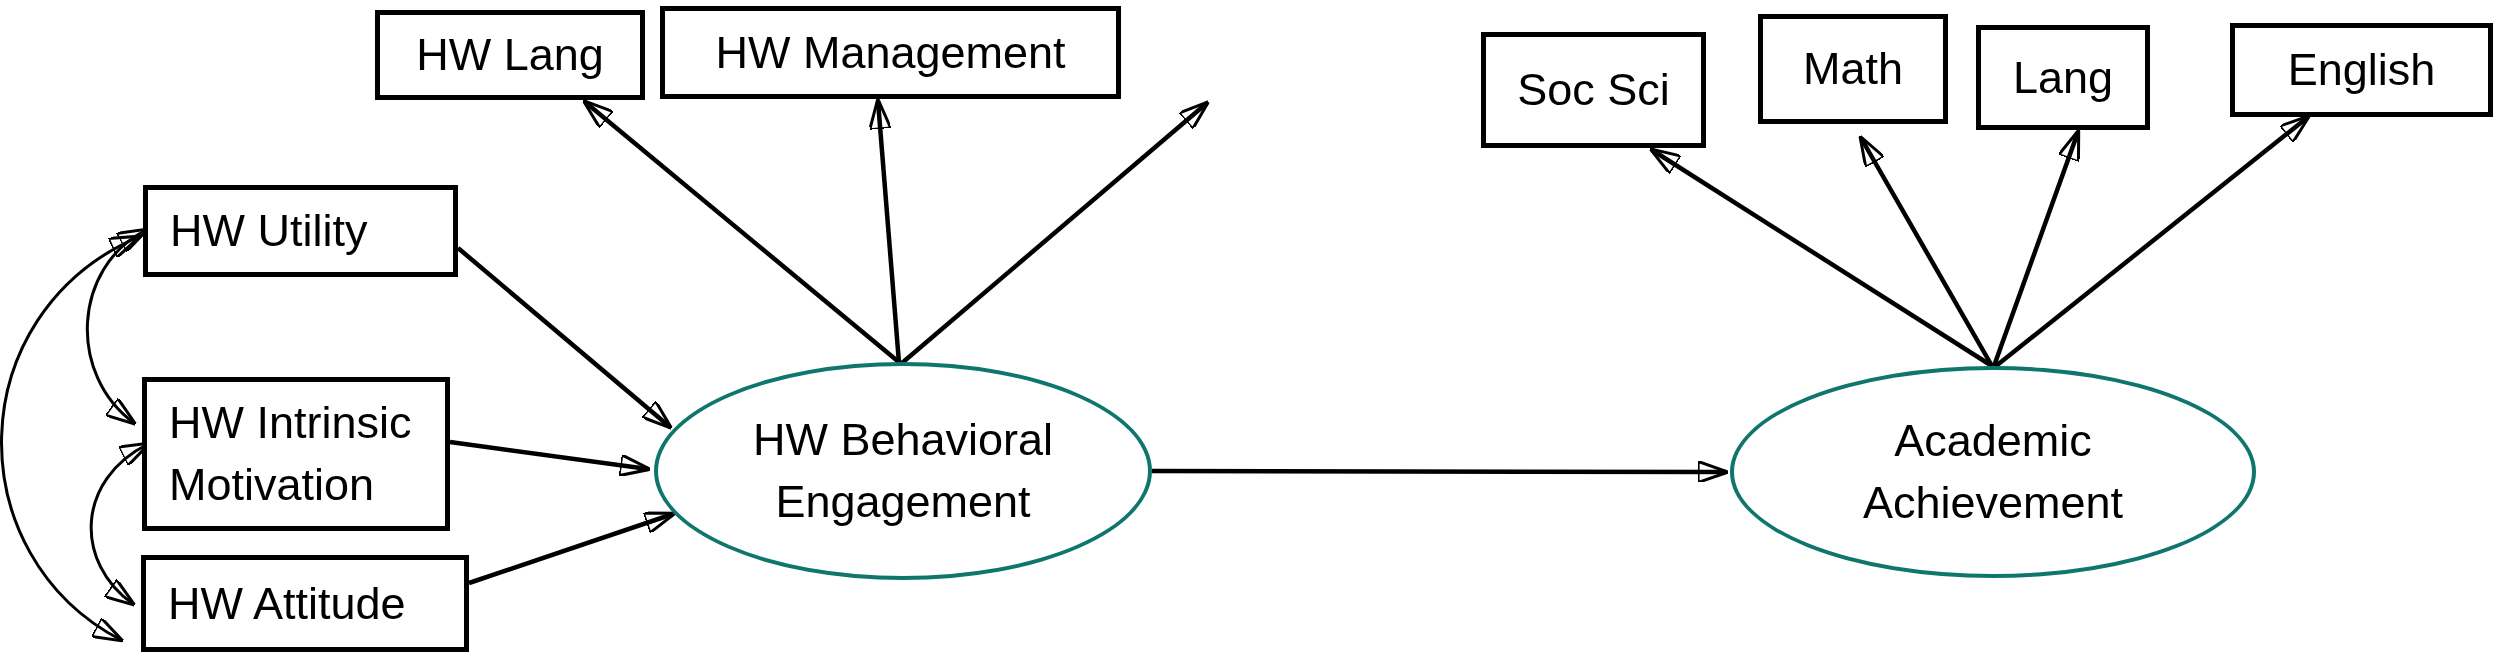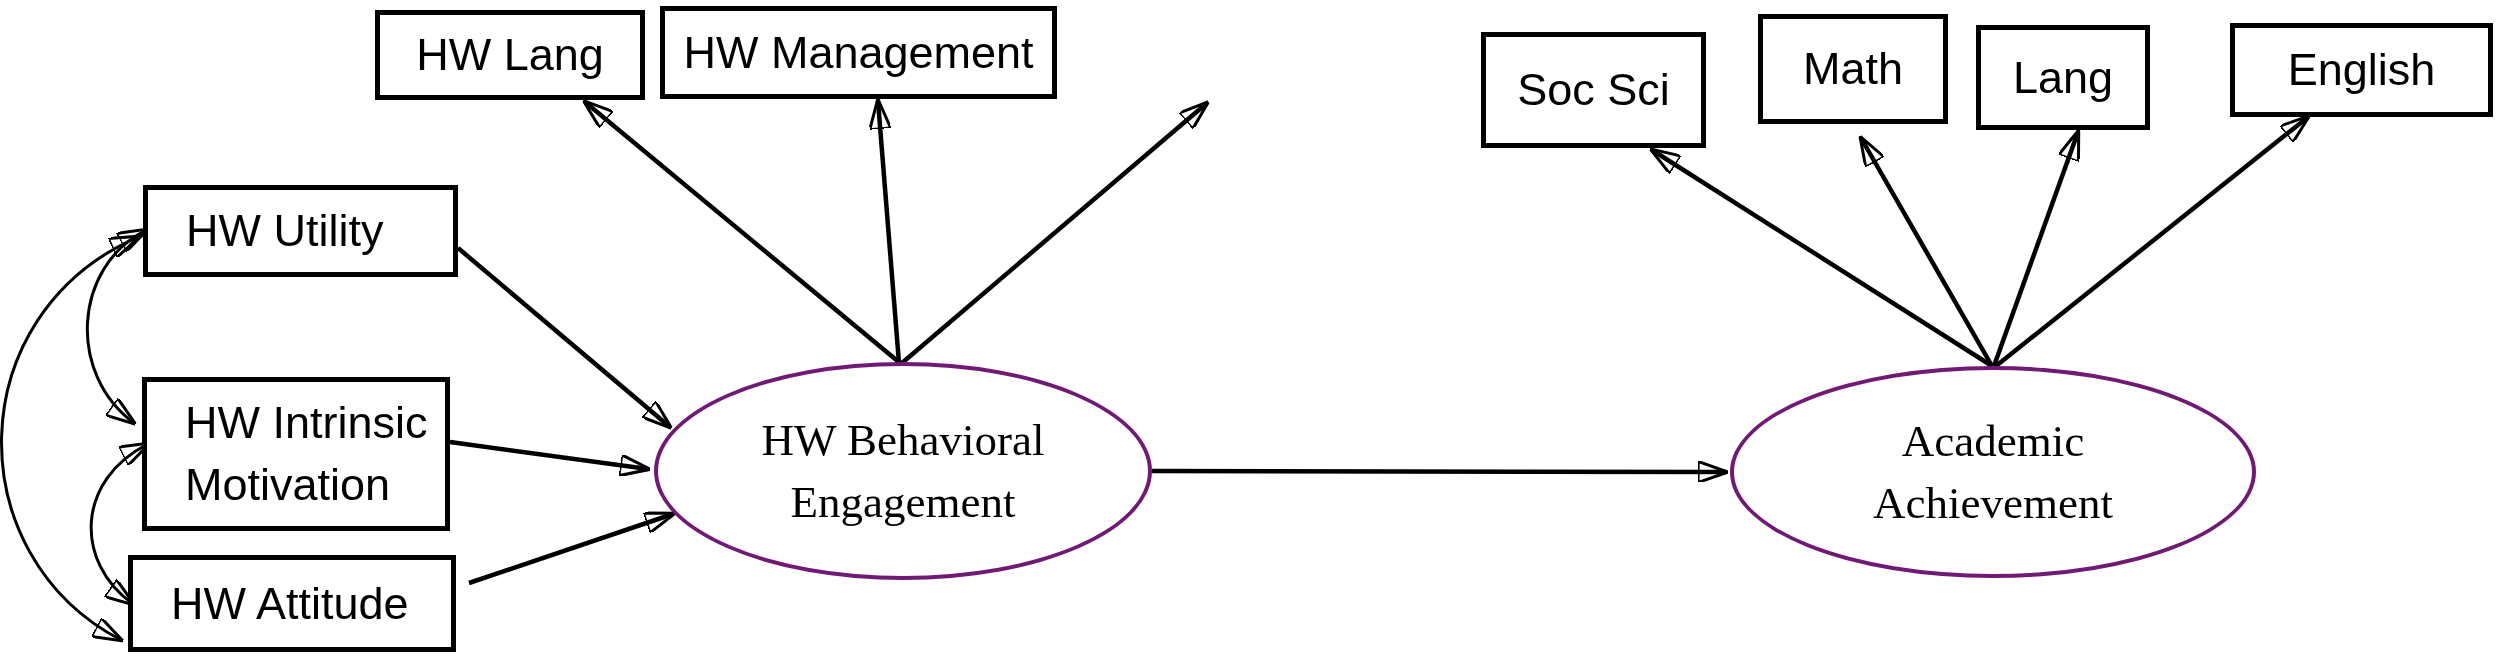--- a/index.html
+++ b/index.html
@@ -37,27 +37,26 @@
     justify-content: center;
     font-size: 45px;
     line-height: 62px;
     white-space: nowrap;
   }
   .rect {
     border: 5px solid #000000;
   }
   .rect.left-align {
     align-items: flex-start;
-    padding-left: 38px;
+    padding-left: 22px;
   }
   .ellipse {
-    border: 4px solid #701a75;
+    border: 4px solid #0f766e;
     border-radius: 50%;
     text-align: left;
-    font-family: Liberation Serif, serif;
   }
 </style>
 </head>
 <body>
 
 <div id="canvas">
 
   <svg id="edges" width="2500" height="659" viewBox="0 0 2500 659" xmlns="http://www.w3.org/2000/svg">
     <defs>
       <marker id="arrow" viewBox="0 0 10 7" refX="9.3" refY="3.5" markerWidth="30" markerHeight="21" orient="auto-start-reverse" markerUnits="userSpaceOnUse">
@@ -81,21 +80,21 @@
     <line x1="1996" y1="366" x2="2308" y2="117" stroke-width="4.5" marker-end="url(#arrow)"></line>
 
     <path d="M 146 230 C 72 268, 68 375, 134 423" stroke-width="3" marker-start="url(#arrow)" marker-end="url(#arrow)"></path>
     <path d="M 148 444 C 76 480, 74 562, 133 604" stroke-width="3" marker-start="url(#arrow)" marker-end="url(#arrow)"></path>
     <path d="M 138 237 C -40 315, -42 555, 121 640" stroke-width="3" marker-start="url(#arrow)" marker-end="url(#arrow)"></path>
   </svg>
 
   <div class="node rect" style="left:375px; top:10px; width:270px; height:90px;">
     <span>HW Lang</span>
   </div>
-  <div class="node rect" style="left:660px; top:6px; width:397px; height:93px;">
+  <div class="node rect" style="left:660px; top:6px; width:461px; height:93px;">
     <span>HW Management</span>
   </div>
 
   <div class="node rect" style="left:1481px; top:32px; width:225px; height:116px;">
     <span>Soc Sci</span>
   </div>
   <div class="node rect" style="left:1758px; top:14px; width:190px; height:110px;">
     <span>Math</span>
   </div>
   <div class="node rect" style="left:1976px; top:25px; width:174px; height:105px;">
@@ -105,21 +104,21 @@
     <span>English</span>
   </div>
 
   <div class="node rect left-align" style="left:143px; top:185px; width:315px; height:92px;">
     <span>HW Utility</span>
   </div>
   <div class="node rect left-align" style="left:142px; top:333px; width:308px; height:154px;margin-top:44px;">
     <span>HW Intrinsic</span>
     <span>Motivation</span>
   </div>
-  <div class="node rect left-align" style="left:128px; top:555px; width:328px; height:97px;">
+  <div class="node rect left-align" style="left:141px; top:555px; width:328px; height:97px;">
     <span>HW Attitude</span>
   </div>
 
   <div class="node ellipse" style="left:654px; top:362px; width:498px; height:218px;">
     <span>HW Behavioral</span>
     <span>Engagement</span>
   </div>
   <div class="node ellipse" style="left:1730px; top:366px; width:526px; height:212px;">
     <span>Academic</span>
     <span>Achievement</span>

